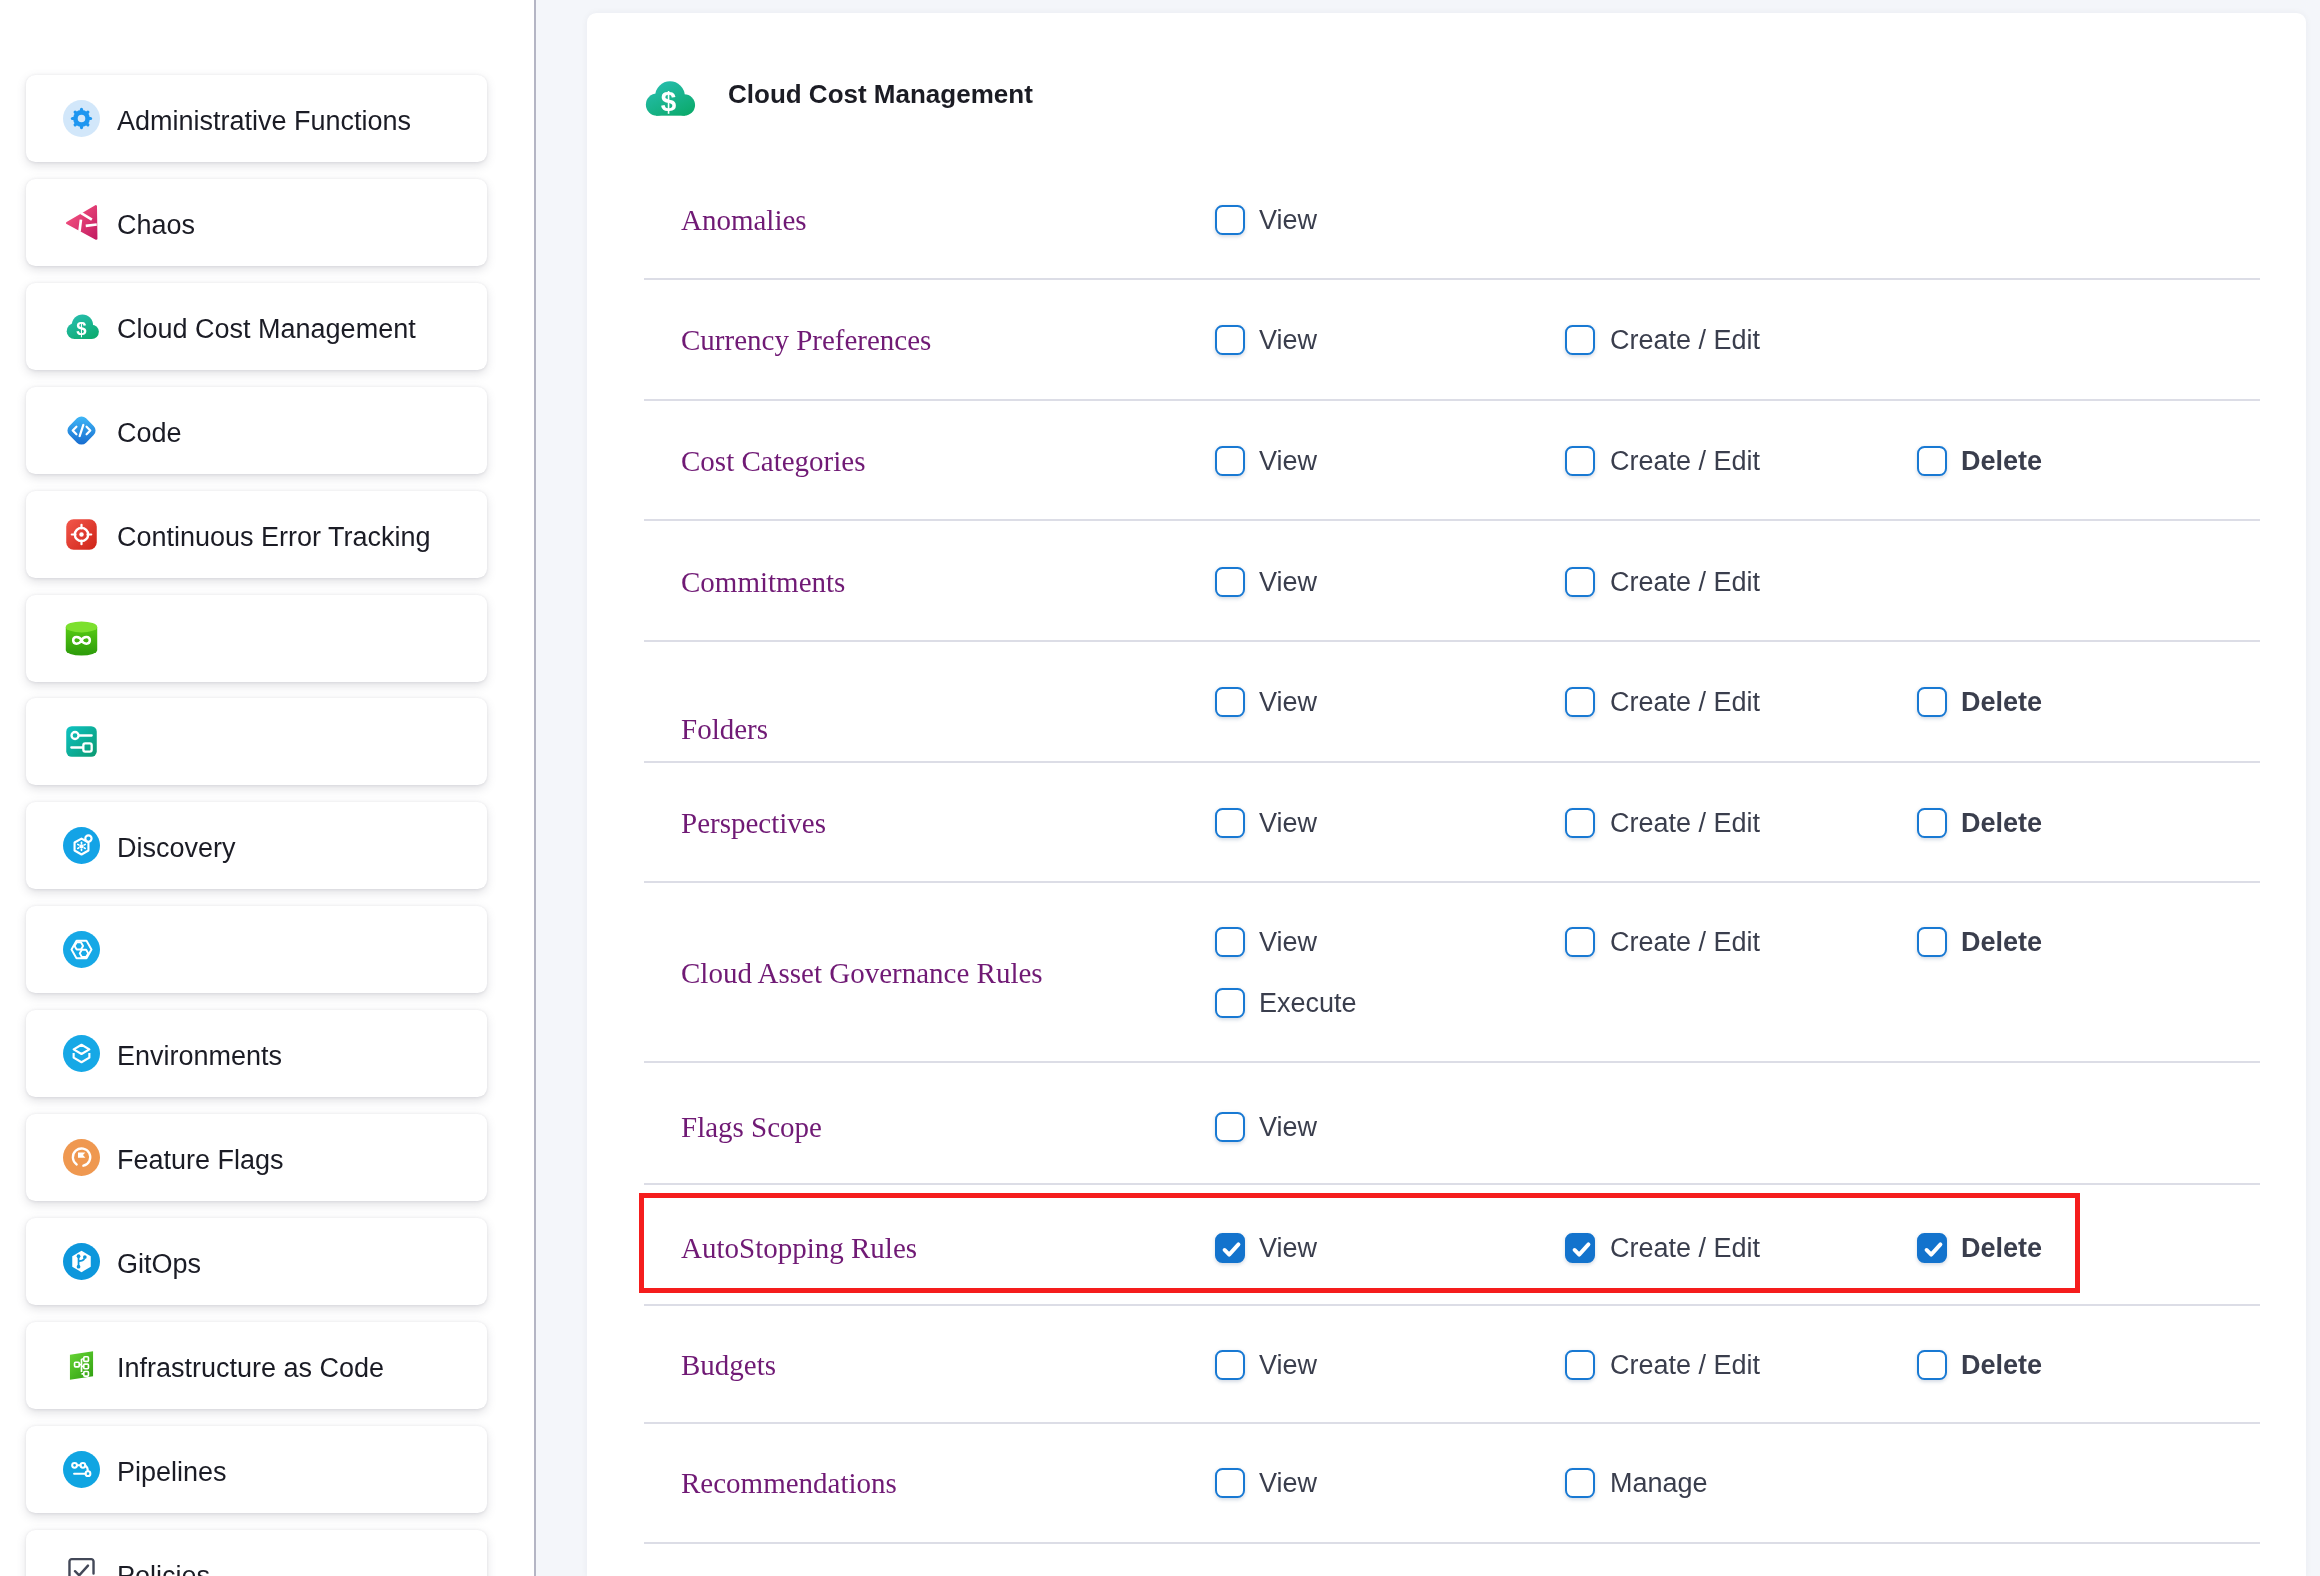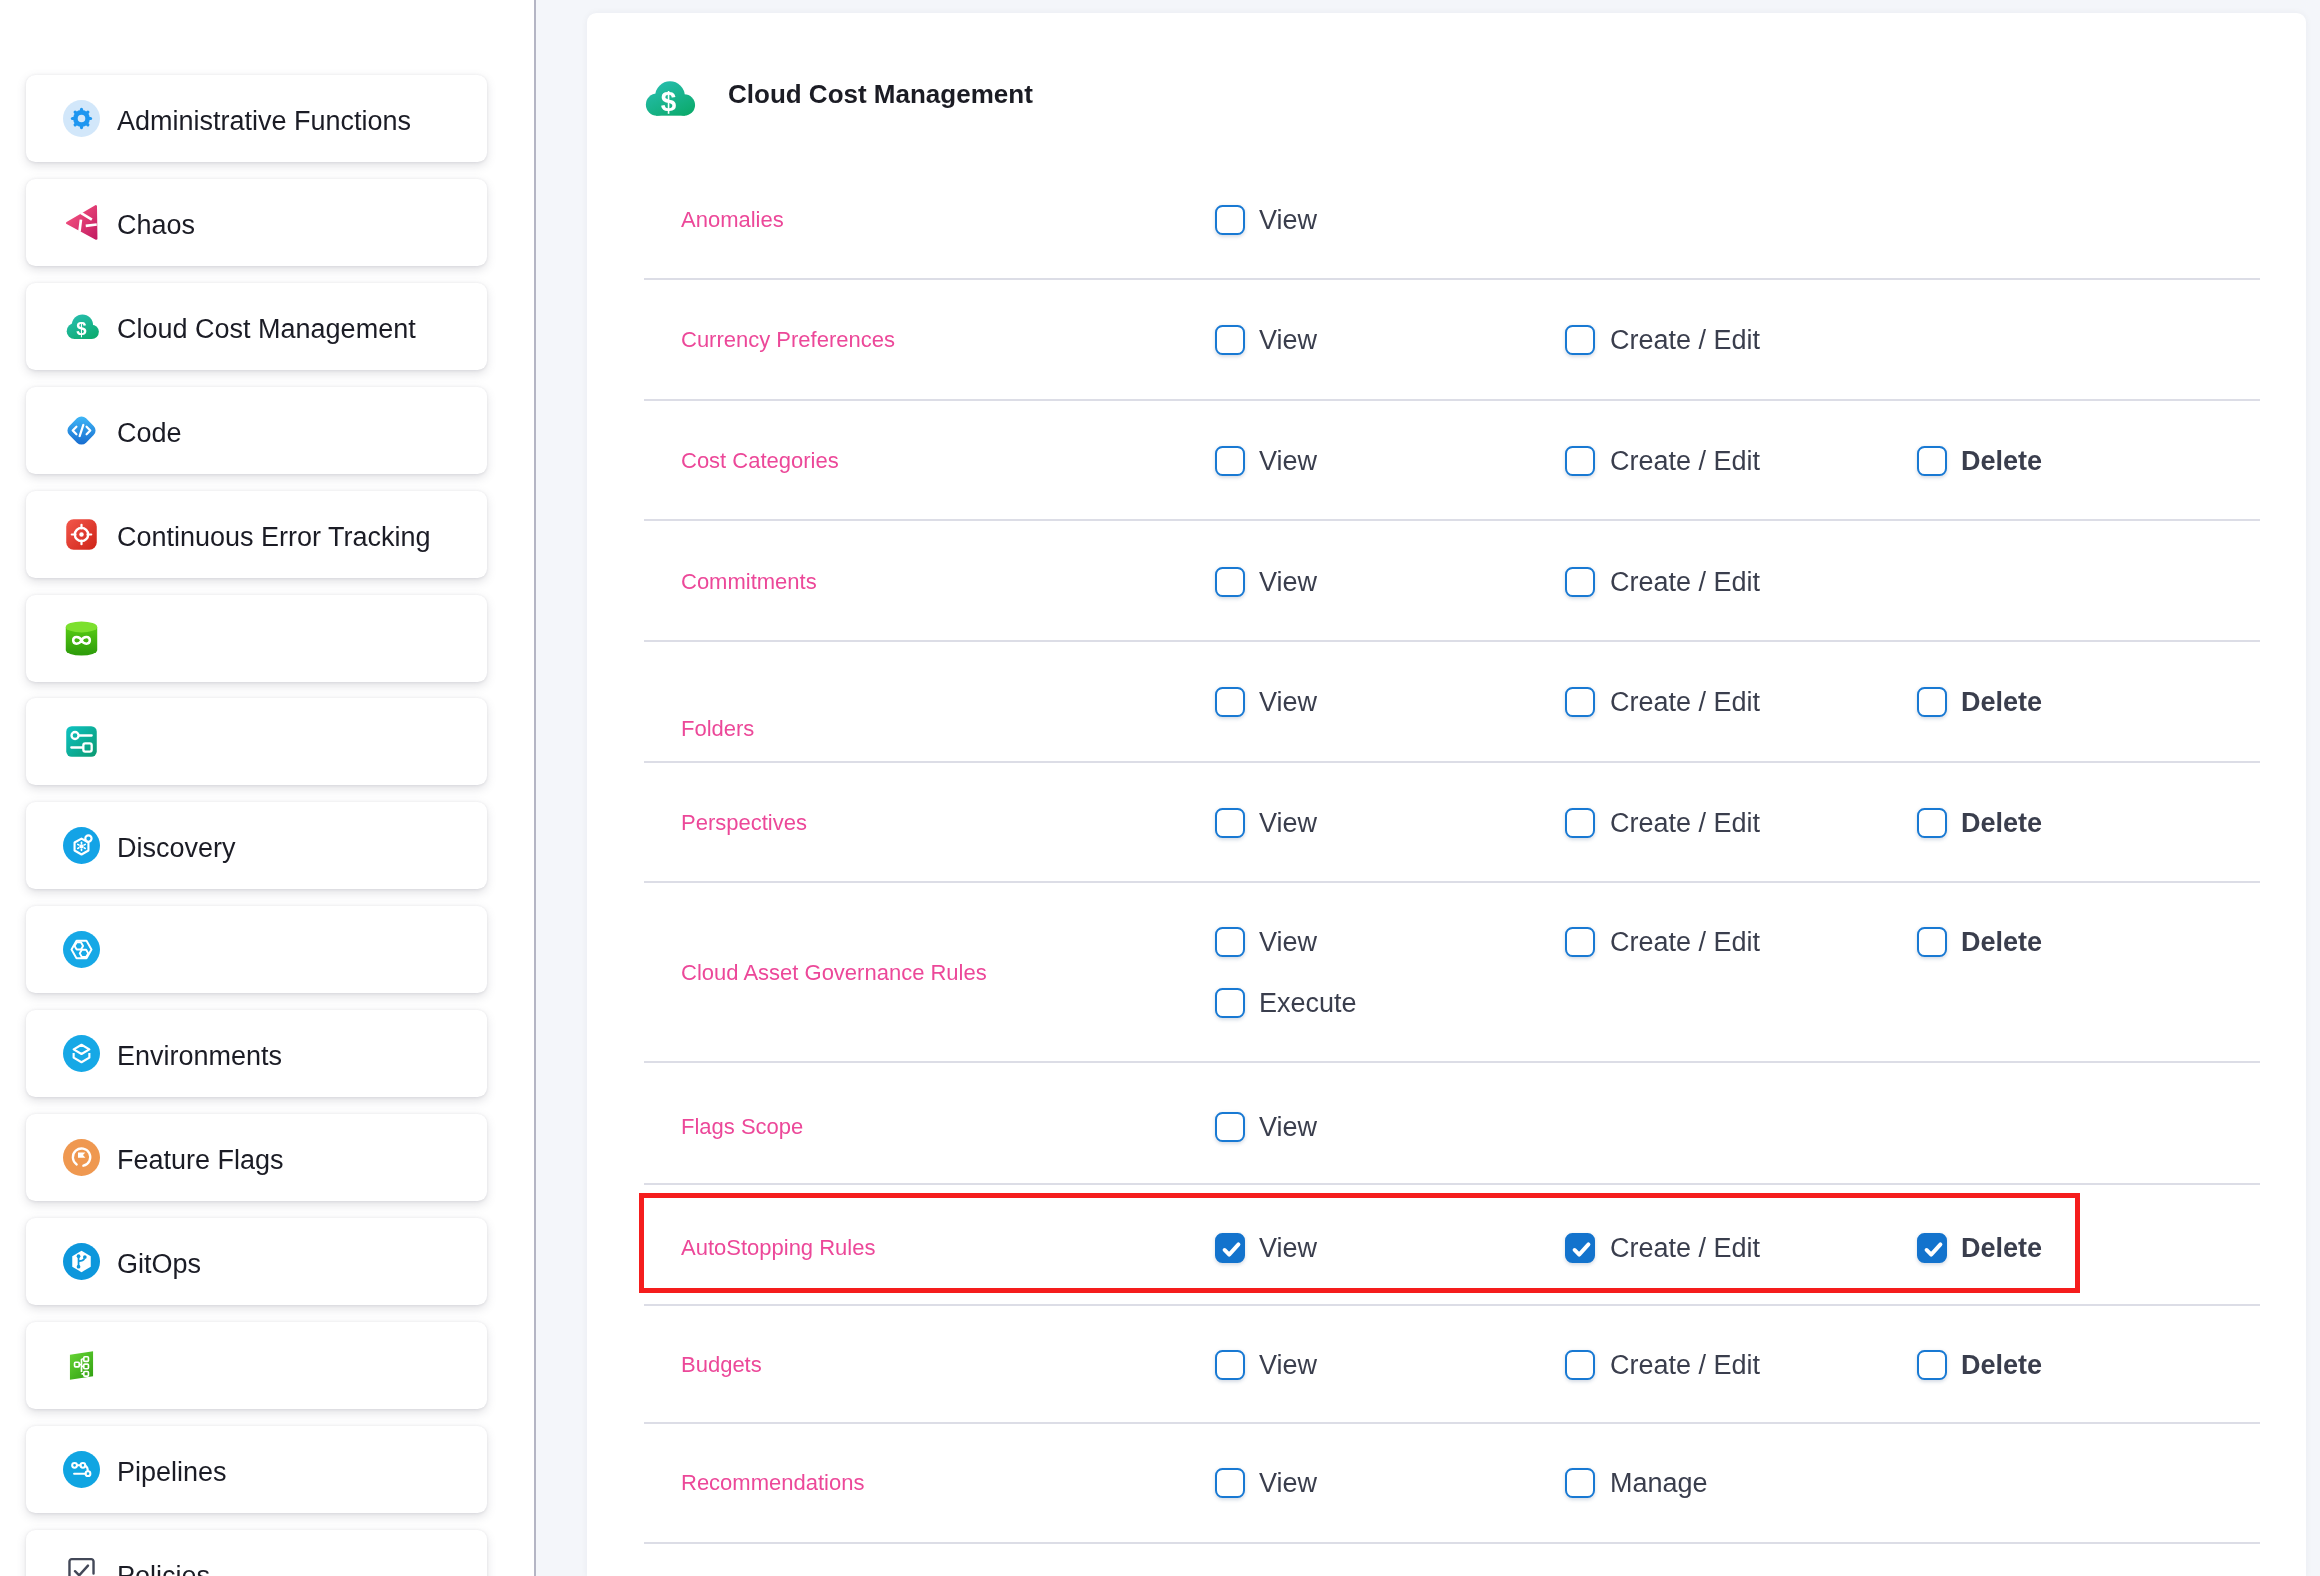--- a/index.html
+++ b/index.html
@@ -11,21 +11,21 @@
 #panel { position:absolute; left:587px; top:13px; width:1719px; height:1564px;
   background:#ffffff; border-radius:9.3px 9.3px 0 0; box-shadow:0 0.9px 7.4px rgba(40,41,61,0.05); }
 
 .card { position:absolute; left:26px; width:461px; height:87px; background:#ffffff;
   border-radius:9.3px; box-shadow:0 3.7px 9.3px rgba(96,97,112,0.18), 0 0.9px 2.8px rgba(40,41,61,0.08); }
 .card .ic { position:absolute; left:37px; top:25px; width:37px; height:37px; }
 .card .lb { position:absolute; left:91px; top:2.8px; height:87px; line-height:87px;
   font-size:27px; color:#1b1c25; white-space:nowrap; }
 
 .hline { position:absolute; left:57px; width:1616px; height:1.9px; background:#dcdde6; }
-.rowlabel { position:absolute; left:94px; transform:translateY(-50%); font-size:22px; color:#ec4899; white-space:nowrap; }
+.rowlabel { position:absolute; left:94px; transform:translateY(-50%); font-size:29px; color:#701a75; white-space:nowrap;font-family:Liberation Serif, serif; }
 .cb { position:absolute; width:30px; height:30px; transform:translateY(-50%);
   border:2.8px solid #1879d3; border-radius:7.4px; background:#fff; box-shadow:0 1.9px 3.7px rgba(30,60,110,0.18); }
 .cb.on { background:#1373cd; border-color:#1373cd; }
 .cb svg { position:absolute; left:1.9px; top:1.9px; }
 .cblb { position:absolute; transform:translateY(-50%); font-size:27px; color:#3a3e4d; white-space:nowrap; }
 .c1 { left:628px; } .c2 { left:978px; } .c3 { left:1330px; }
 .l1 { left:672px; } .l2 { left:1023px; } .l3 { left:1374px;font-weight:bold; }
 #redbox { position:absolute; left:52px; top:1180px; width:1441px; height:100px; border:5.6px solid #f51d1d; }
 #hdr { position:absolute; left:57px; top:63px; }
 #hdrtxt { position:absolute; left:141px; top:66px; font-size:26px; font-weight:bold; color:#1b1c24; white-space:nowrap; }
@@ -352,20 +352,21 @@
           </defs>
         <path d="M7.5 8.5 L32.5 4.5 V31.5 L7.5 35.5 Z" fill="url(#gic)"></path>
         <g stroke="#ffffff" stroke-width="1.8" fill="none">
         <rect x="12.5" y="16.5" width="5" height="5" rx="1"></rect>
             <rect x="22.5" y="10.5" width="5" height="5" rx="1"></rect>
         <rect x="22.5" y="18.5" width="5" height="5" rx="1"></rect>
             <rect x="22.5" y="26.5" width="5" height="5" rx="1"></rect>
         <path d="M17.5 19 H20 M20 13 V27 M20 13 H22.5 M20 21 H22.5 M20 29 H22.5"></path>
           </g>
         </svg>
+      <div class="lb">Infrastructure as Code</div>
     </div>
     <div class="card" style="top:1426px">
       <svg class="ic" viewBox="0 0 40 40">
           <circle cx="20" cy="20" r="20" fill="#10a5e2"></circle>
         <g stroke="#ffffff" stroke-width="2.2" fill="none" stroke-linecap="round">
         <circle cx="12.5" cy="15.5" r="2.6"></circle>
             <circle cx="21.5" cy="15.5" r="2.6"></circle>
             <circle cx="27" cy="24.5" r="2.6"></circle>
         <line x1="15.1" y1="15.5" x2="18.9" y2="15.5"></line>
             <path d="M24.1 15.8 a6 6 0 0 1 2.6 5.8"></path>

